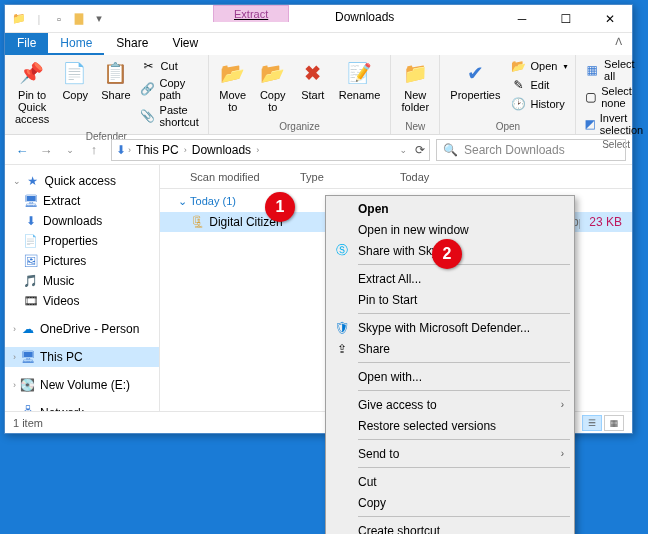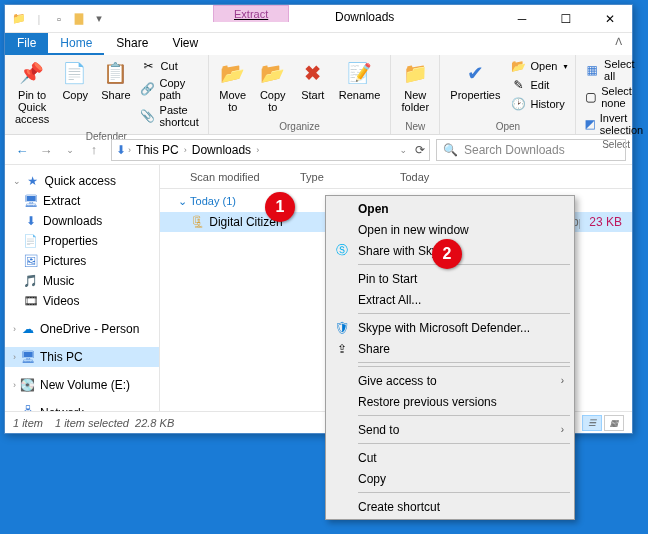--- a/index.html
+++ b/index.html
@@ -47,21 +47,21 @@
 .file-area { flex: 1; display: flex; flex-direction: column; }
 .col-headers { height: 24px; display: flex; align-items: center; border-bottom: 1px solid #e5e5e5; font-size: 11px; color: #555; }
 .col-h { padding: 0 8px; border-right: 1px solid transparent; }
 .file-list { flex: 1; padding: 2px 0; font-size: 12px; }
 .group-hdr { color: #1979ca; padding: 4px 8px 4px 18px; font-size: 11px; }
 .group-hdr::before { content: "⌄ "; }
 .file-row { display: flex; align-items: center; height: 20px; }
 .file-row.sel { background: #cce8ff; }
 .file-cell { padding: 0 8px; white-space: nowrap; overflow: hidden; }
 .file-cell.name { display: flex; align-items: center; gap: 4px; }
-.status-bar { height: 22px; border-top: 1px solid #e5e5e5; display: flex; align-items: center; padding: 0 8px; font-size: 11px; color: #555; gap: 12px; font-style: italic; }
+.status-bar { height: 22px; border-top: 1px solid #e5e5e5; display: flex; align-items: center; padding: 0 8px; font-size: 11px; color: #555; gap: 12px; }
 .view-toggle { margin-left: auto; display: flex; gap: 2px; }
 .vt-btn { width: 20px; height: 16px; border: 1px solid #ccc; font-size: 9px; display: flex; align-items: center; justify-content: center; }
 .vt-btn.active { background: #cce8ff; border-color: #99d1ff; }
 
 .ctx-menu { position: absolute; top: 195px; left: 325px; width: 250px; background: #eeeeee; border: 1px solid #a0a0a0; box-shadow: 3px 3px 6px rgba(0,0,0,.3); padding: 2px; font-size: 12px; }
 .ctx-item { display: flex; align-items: center; height: 21px; padding: 0 20px 0 30px; position: relative; cursor: default; }
 .ctx-item.bold { font-weight: 600; }
 .ctx-item .ci-icon { position: absolute; left: 6px; width: 16px; font-size: 12px; text-align: center; }
 .ctx-item .ci-arrow { position: absolute; right: 8px; font-size: 10px; color: #555; }
 .ctx-sep { height: 1px; background: #c0c0c0; margin: 3px 2px 3px 30px; }
@@ -311,63 +311,65 @@
           <div class="file-cell" style="width:110px;color:#777">12/6/2023 8:56 AM</div>
           <div class="file-cell" style="width:100px;color:#777">Compressed (zipp</div>
           <div class="file-cell" style="width:50px;text-align:right;color:#be185d">23 KB</div>
         </div>
       </div>
     </div>
   </div>
 
   <div class="status-bar">
     <span>1 item</span>
-    <span><span>1 item selected</span>&nbsp;&nbsp;<span>22.8 KB</span></span>
     <div class="view-toggle">
       <div class="vt-btn active">☰</div>
       <div class="vt-btn">▦</div>
     </div>
   </div>
 </div>
 
 <div class="ctx-menu">
   <div class="ctx-item bold">
       <span>Open</span>
     </div>
   <div class="ctx-item">
       <span>Open in new window</span>
     </div>
   <div class="ctx-item">
       <span class="ci-icon" style="color:#00aff0">Ⓢ</span>
       <span>Share with Skype</span>
     </div>
   <div class="ctx-sep"></div>
   <div class="ctx-item">
+      <span>Extract All...</span>
+    </div>
+  <div class="ctx-item">
       <span>Pin to Start</span>
-    </div>
-  <div class="ctx-item">
-      <span>Extract All...</span>
     </div>
   <div class="ctx-sep"></div>
   <div class="ctx-item">
       <span class="ci-icon" style="color:#0078d4">🛡</span>
       <span>Skype with Microsoft Defender...</span>
     </div>
   <div class="ctx-item">
       <span class="ci-icon">⇪</span>
       <span>Share</span>
     </div>
   <div class="ctx-sep"></div>
+  <div class="ctx-item">
+      <span>Open with...</span>
+    </div>
   <div class="ctx-sep"></div>
   <div class="ctx-item">
       <span>Give access to</span>
       <span class="ci-arrow">›</span>
     </div>
   <div class="ctx-item">
-      <span>Restore previous versions</span>
+      <span>Restore selected versions</span>
     </div>
   <div class="ctx-sep"></div>
   <div class="ctx-item">
       <span>Send to</span>
       <span class="ci-arrow">›</span>
     </div>
   <div class="ctx-sep"></div>
   <div class="ctx-item">
       <span>Cut</span>
     </div>

